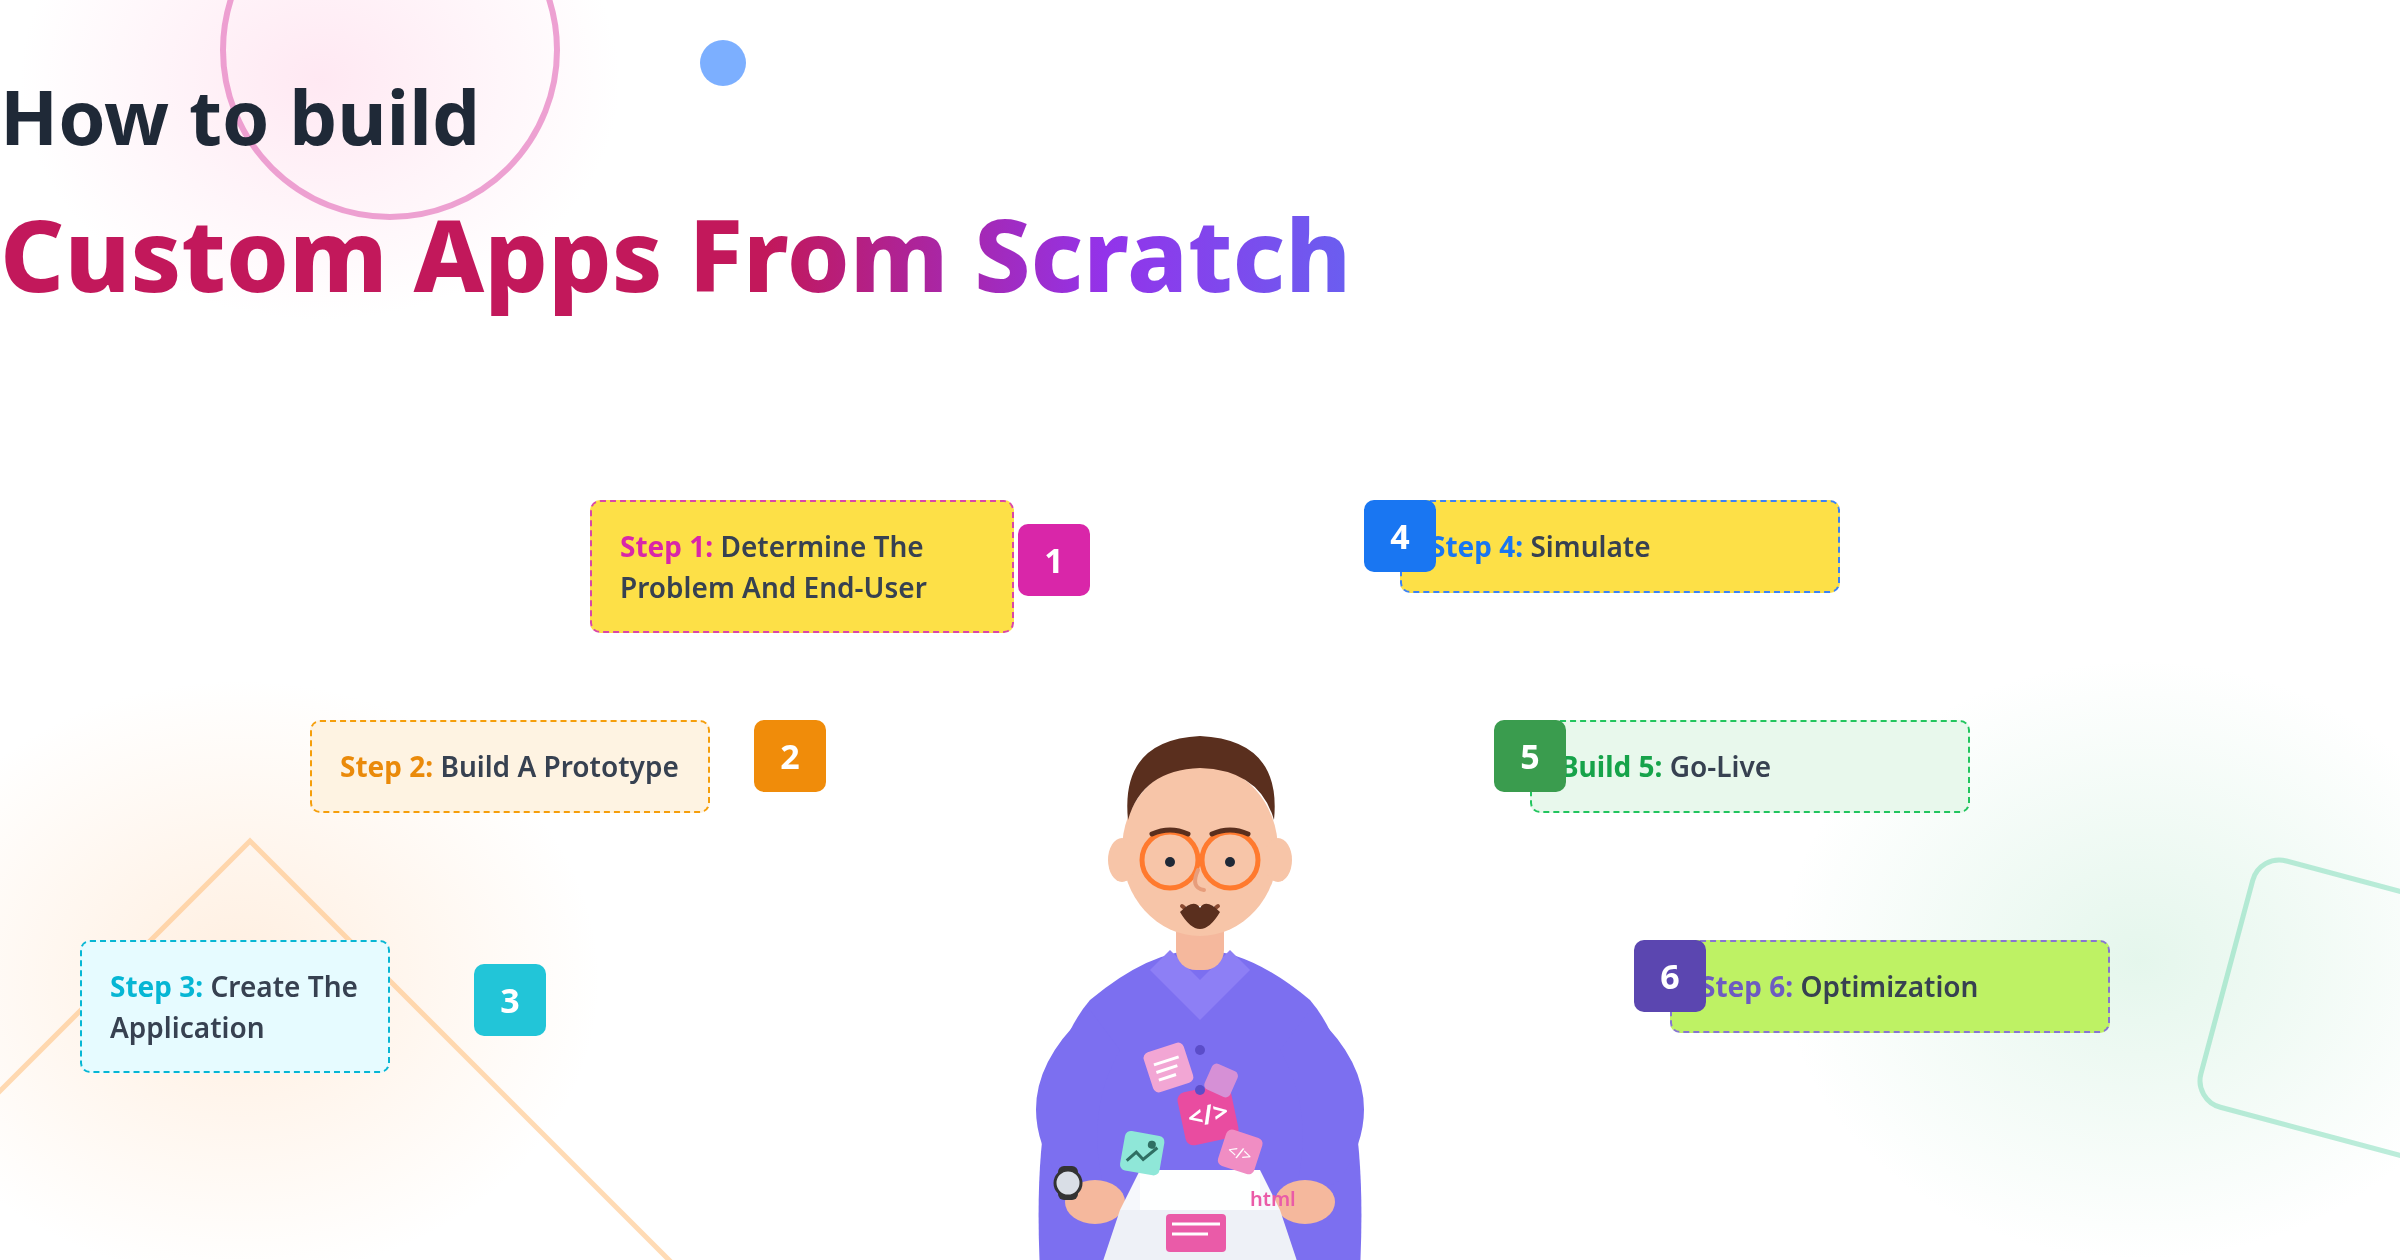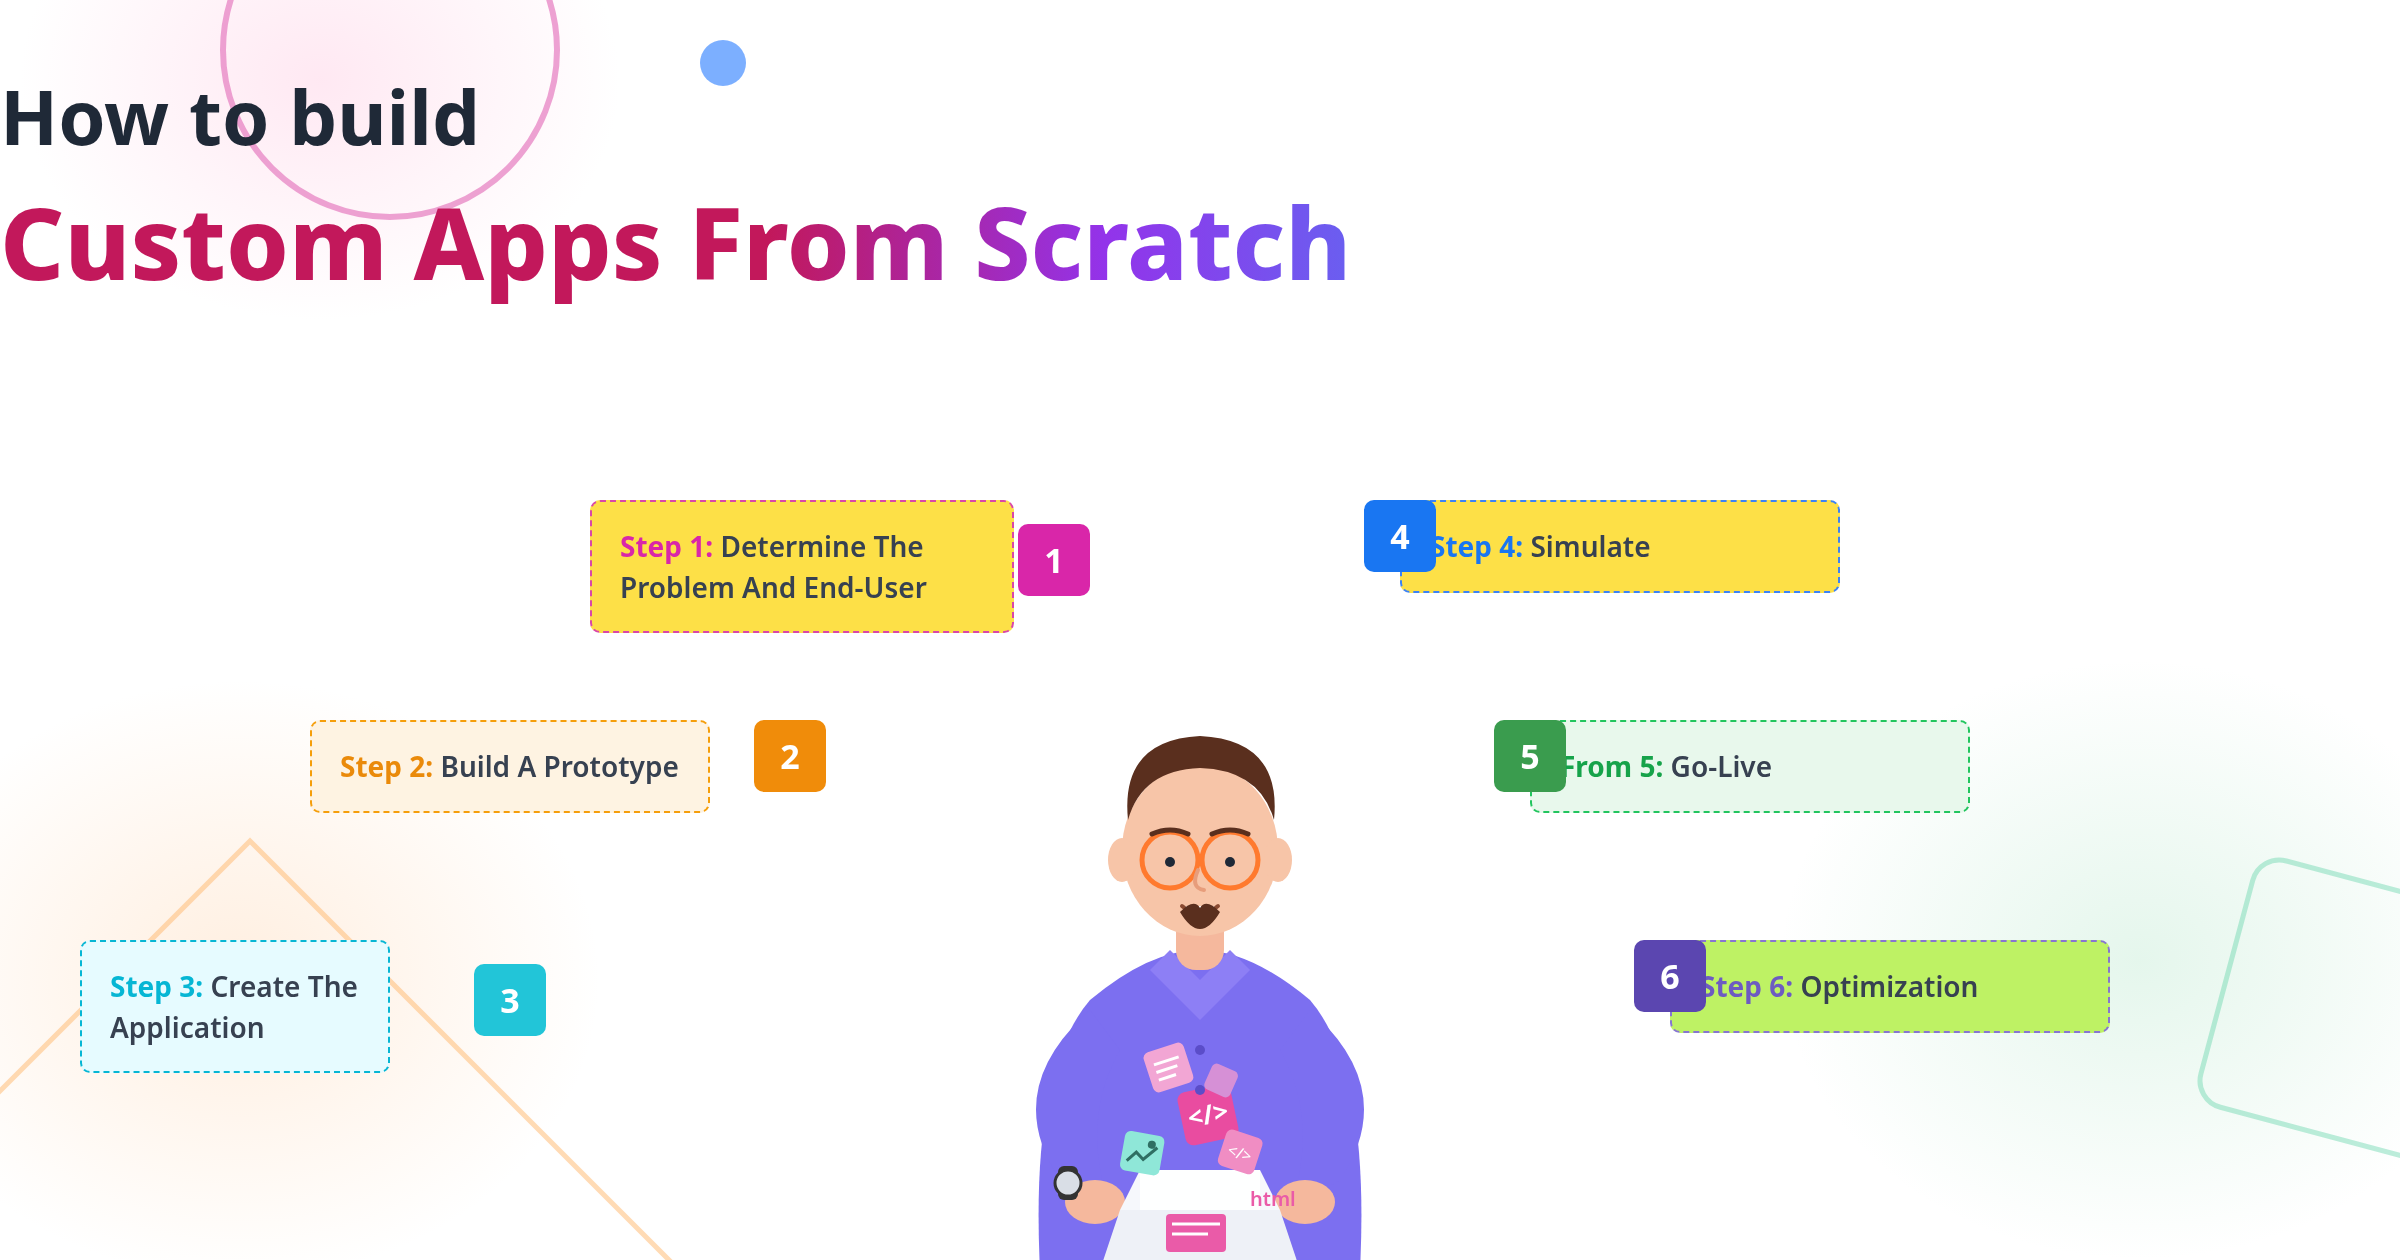--- a/index.html
+++ b/index.html
@@ -5,21 +5,21 @@
 *{margin:0;padding:0;box-sizing:border-box}
 body{font-family:system-ui,-apple-system,sans-serif;background:#fff;width:2400px;height:1260px;position:relative;overflow:hidden;border-radius:24px}
 .bg-gradient{position:absolute;inset:0;background:radial-gradient(ellipse 500px 400px at 320px 80px,rgba(255,210,230,.5),transparent 60%),radial-gradient(ellipse 600px 500px at 240px 980px,rgba(255,200,150,.3),transparent 60%),radial-gradient(ellipse 600px 500px at 2140px 960px,rgba(150,220,180,.25),transparent 60%)}
 .circ1{position:absolute;top:-120px;left:220px;width:340px;height:340px;border:6px solid #e88bc7;border-radius:50%;opacity:.8}
 .circ2{position:absolute;top:40px;left:700px;width:46px;height:46px;border-radius:50%;background:#5b9bff;opacity:.8}
 .tri{position:absolute;bottom:-350px;left:-70px;width:640px;height:640px;border:5px solid #ffb86b;transform:rotate(45deg);opacity:.5}
 .hex{position:absolute;right:-80px;bottom:120px;width:260px;height:260px;border:5px solid #5ad1a5;opacity:.4;border-radius:30px;transform:rotate(15deg)}
 .wrap{position:relative;width:100%;height:100%;z-index:1}
 .title{text-align:left;padding-top:64px}
 .t1{font-size:76px;font-weight:700;color:#1f2937}
-.t2{font-size:100px;font-weight:800;margin-top:6px;background:linear-gradient(90deg,#c2185b 0%,#c2185b 32%,#9333ea 46%,#6366f1 58%,#1976f2 70%,#1976f2 100%);-webkit-background-clip:text;background-clip:text;-webkit-text-fill-color:transparent}
+.t2{font-size:100px;font-weight:800;margin-top:18px;background:linear-gradient(90deg,#c2185b 0%,#c2185b 32%,#9333ea 46%,#6366f1 58%,#1976f2 70%,#1976f2 100%);-webkit-background-clip:text;background-clip:text;-webkit-text-fill-color:transparent}
 .steps{position:absolute;inset:0}
 .card{position:absolute;border:2px dashed;border-radius:10px;padding:24px 28px;font-size:28px;font-weight:600;color:#374151;line-height:1.45}
 .card .lbl{font-weight:700}
 .badge{position:absolute;width:72px;height:72px;border-radius:10px;color:#fff;display:flex;align-items:center;justify-content:center;font-size:34px;font-weight:700}
 .c1{top:500px;left:590px;width:424px;border-color:#d946a8;background:#fde047}
 .c1 .lbl{color:#d926a9}
 .b1{top:524px;left:1018px;background:#d926a9}
 .c2{top:720px;left:310px;width:400px;border-color:#f59e0b;background:#fef3e2}
 .c2 .lbl{color:#ea8a0a}
 .b2{top:720px;left:754px;background:#f08c0a}
@@ -53,21 +53,21 @@
   </div>
   <div class="steps">
     <div class="card c1"><span class="lbl">Step 1:</span><span> Determine The Problem And End-User</span></div>
     <div class="badge b1">1</div>
     <div class="card c2"><span class="lbl">Step 2:</span><span> Build A Prototype</span></div>
     <div class="badge b2">2</div>
     <div class="card c3"><span class="lbl">Step 3:</span><span> Create The Application</span></div>
     <div class="badge b3">3</div>
     <div class="card c4"><span class="lbl">Step 4:</span><span> Simulate</span></div>
     <div class="badge b4">4</div>
-    <div class="card c5"><span class="lbl">From 5:</span><span> Go-Live</span></div>
+    <div class="card c5"><span class="lbl">Build 5:</span><span> Go-Live</span></div>
     <div class="badge b5">5</div>
     <div class="card c6"><span class="lbl">Step 6:</span><span> Optimization</span></div>
     <div class="badge b6">6</div>
   </div>
   <div class="person">
     <svg viewBox="0 0 620 620" xmlns="http://www.w3.org/2000/svg">
 
       <path d="M150 620 Q140 420 200 350 Q260 300 310 300 Q360 300 420 350 Q480 420 470 620 Z" fill="#7c6ff0"></path>
 
       <path d="M260 320 L310 370 L360 320 L340 300 L310 330 L280 300 Z" fill="#8d7ff5"></path>

